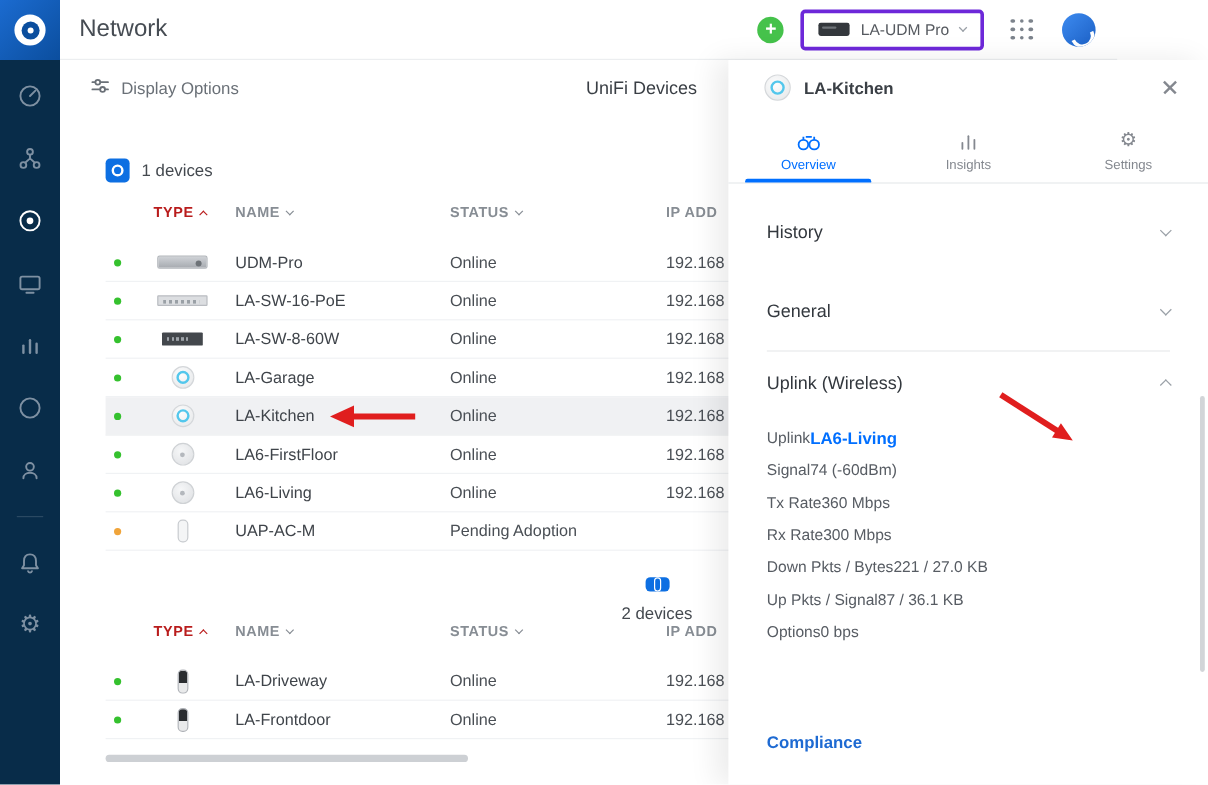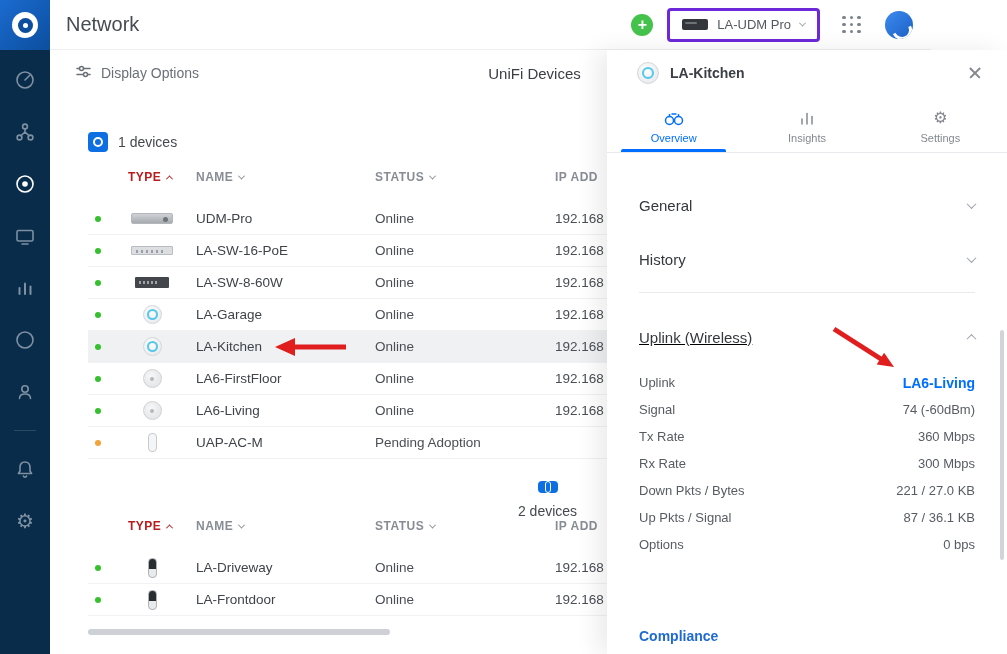--- a/index.html
+++ b/index.html
@@ -100,23 +100,23 @@
   .tab.active::after { content:""; position:absolute; left:14px; right:14px; bottom:0; height:3px; background:#006fff; border-radius:2px 2px 0 0; }
   .tab-icon { height:18px; display:flex; align-items:center; justify-content:center; }
   .tab .gear-glyph { font-size:16px; }
   .panel-body { padding:0 32px; position:relative; }
   .sect { display:flex; align-items:center; justify-content:space-between; height:28px; cursor:pointer; }
   .sect-title { font-size:15px; color:#33383e; font-weight:500; }
   .sect .chv { color:#9aa0a7; }
   .s-history { margin-top:26px; }
   .s-general { margin-top:38px; }
   .p-hr { border:none; border-top:1px solid #e8eaec; margin-top:19px; }
-  .s-uplink { margin-top:30px;text-decoration:underline; }
+  .s-uplink { margin-top:12px; }
   .kv { margin-top:18px; }
-  .kv-row { display:flex; align-items:center; justify-content:space-between; height:27px; }
+  .kv-row { display:flex; align-items:center; height:27px; }
   .kv-label { font-size:13px; color:#575c63; }
   .kv-value { font-size:13px; color:#575c63; }
   .kv-value.link { color:#006fff; font-weight:700; font-size:14px; cursor:pointer; }
   .compliance { margin-top:70px; font-size:14px; font-weight:700; color:#1e6ad2; cursor:pointer; }
   .vscroll { position:absolute; right:3px; top:280px; width:4px; height:230px; background:#d2d5d8; border-radius:2px; cursor:pointer; }
 
   
   .annot { position:absolute; z-index:20; pointer-events:none; }
 </style>
 </head>
@@ -437,26 +437,26 @@
             </svg>
           </span>
         <span>Insights</span>
       </div>
       <div class="tab">
         <span class="tab-icon gear-glyph">⚙</span>
         <span>Settings</span>
       </div>
     </div>
     <div class="panel-body">
+      <div class="sect s-history">
+        <span class="sect-title">History</span>
+        <span class="chv down"></span>
+      </div>
       <div class="sect s-general">
         <span class="sect-title">General</span>
-        <span class="chv down"></span>
-      </div>
-      <div class="sect s-history">
-        <span class="sect-title">History</span>
         <span class="chv down"></span>
       </div>
       <hr class="p-hr">
       <div class="sect s-uplink">
         <span class="sect-title">Uplink (Wireless)</span>
         <span class="chv up"></span>
       </div>
       <div class="kv">
         <div class="kv-row">
           <span class="kv-label">Uplink</span>

